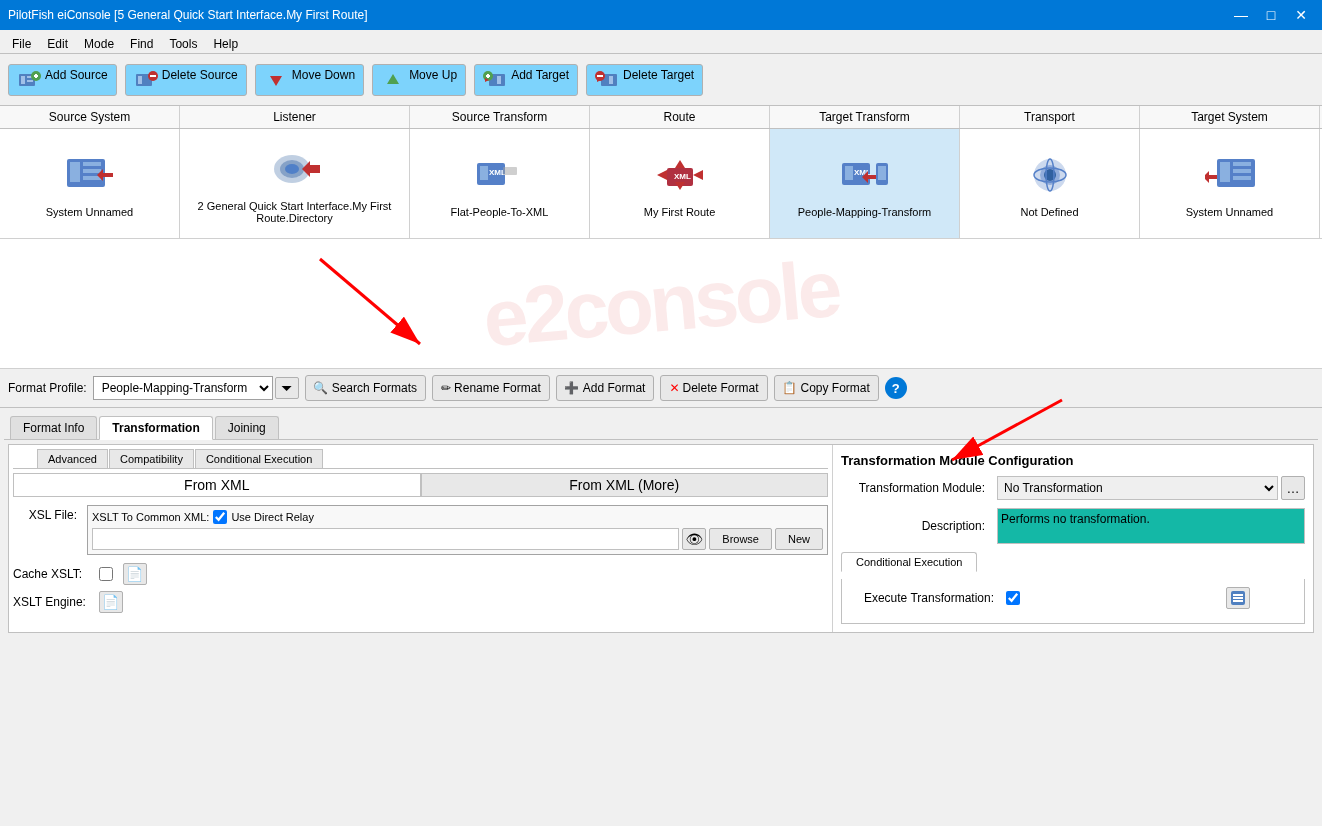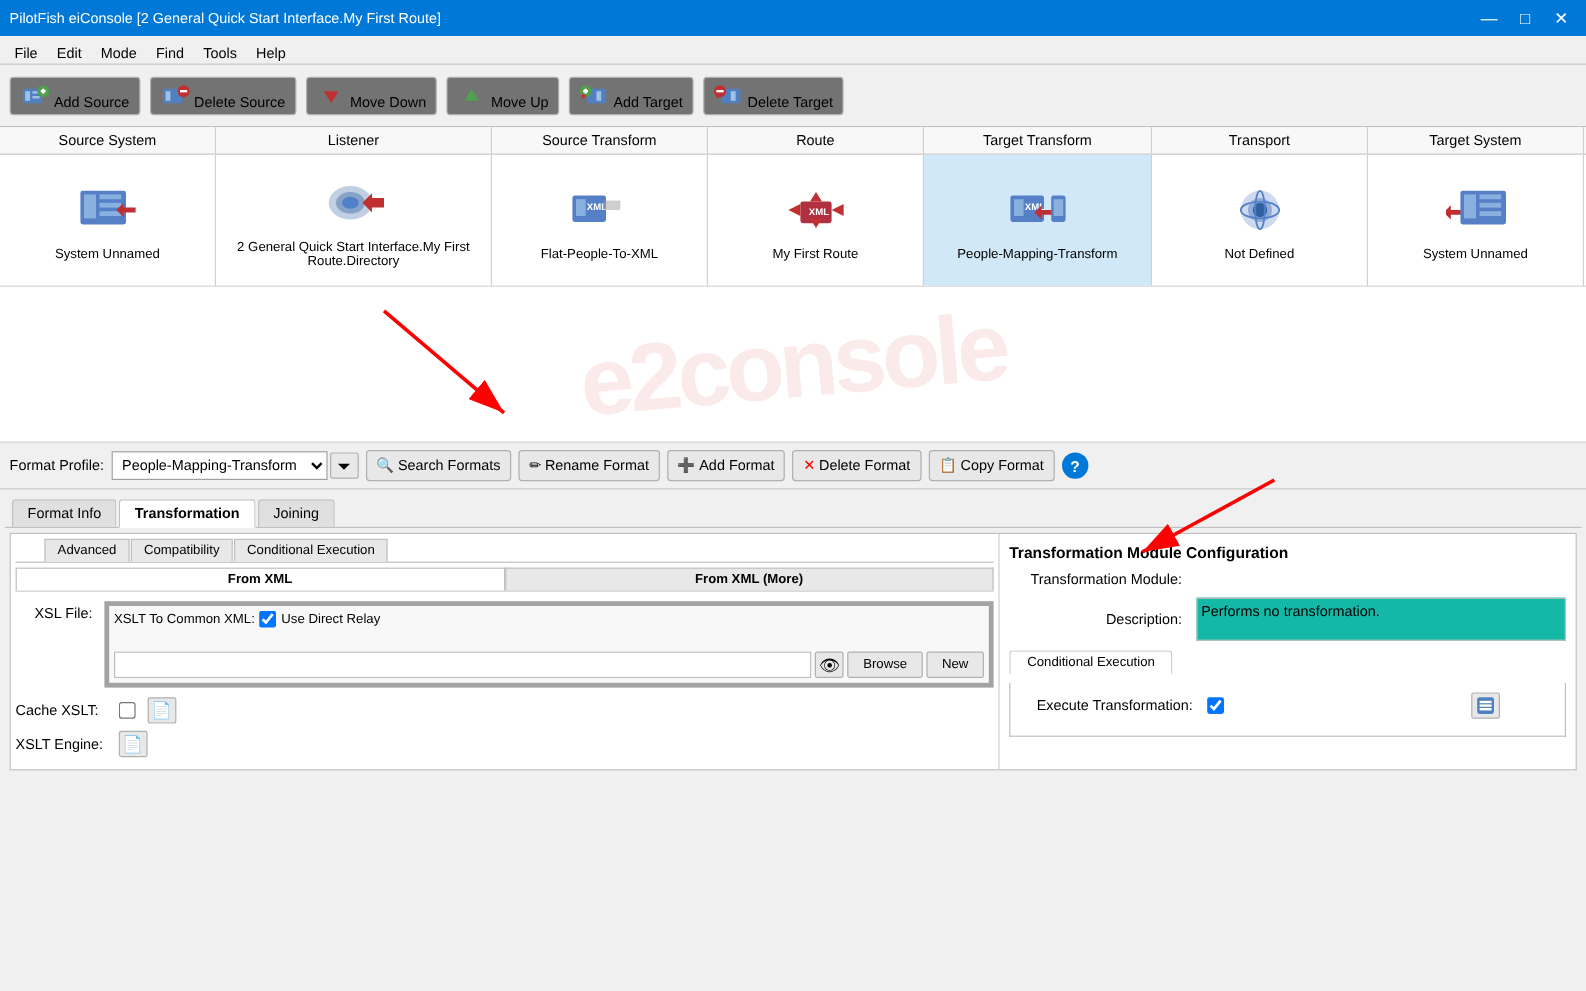--- a/index.html
+++ b/index.html
@@ -47,24 +47,24 @@
       background: #f0f0f0;
       border-bottom: 1px solid #c0c0c0;
       display: flex;
       align-items: center;
       padding: 4px 8px;
       gap: 8px;
       height: 52px;
     }
     .toolbar-btn {
       display: flex;
-      align-items: flex-end;
+      align-items: flex-start;
       gap: 4px;
       padding: 3px 8px;
-      background: #737373;
+      background: #7dd3fc;
       border: 1px solid #b0b0b0;
       border-radius: 3px;
       cursor: pointer;
       font-size: 12px;
       white-space: nowrap;
     }
     .toolbar-icon {
       width: 24px; height: 24px;
       display: flex; align-items: center; justify-content: center;
       font-size: 18px;
@@ -248,49 +248,48 @@
       gap: 0;
       border-bottom: 1px solid #c0c0c0;
       margin-bottom: 8px;
     }
     .row-tab {
       padding: 3px 12px;
       background: #e8e8e8;
       border: 1px solid #c0c0c0;
       border-bottom: none;
       cursor: pointer;
-      font-size: 11px;
+      font-size: 14px;
       flex: 1;
       text-align: center;
-      font-weight: bold;
     }
     .row-tab.active { background: white; }
 
     .form-row {
       display: flex;
       align-items: flex-start;
       margin-bottom: 8px;
       gap: 4px;
     }
     .form-row-label {
       min-width: 70px;
       font-size: 12px;
       padding-top: 3px;
       text-align: right;
       padding-right: 6px;
     }
     .form-row-content { flex: 1; display: flex; flex-direction: column; gap: 3px; }
 
     .xsl-file-box {
-      border: 4px solid #a3a3a3;
+      border: 1px solid #a3a3a3;
       background: #f8f8f8;
       padding: 4px;
       display: flex;
       flex-direction: column;
-      gap: 20px;
+      gap: 4px;
     }
     .xsl-option-row { display: flex; align-items: center; gap: 4px; font-size: 11px; }
     .xsl-input-row { display: flex; align-items: center; gap: 3px; }
     .xsl-input {
       flex: 1;
       height: 22px;
       border: 1px solid #c0c0c0;
       padding: 2px 4px;
       font-size: 11px;
     }
@@ -397,21 +396,21 @@
       display: flex; align-items: center; gap: 6px; margin-bottom: 6px;
     }
     .exec-label { min-width: 150px; font-size: 12px; text-align: right; padding-right: 6px; }
 
     .checkbox-input { width: 14px; height: 14px; cursor: pointer; }
   </style>
 </head>
 <body>
 
 <div class="title-bar">
-  <span>PilotFish eiConsole [2 General Quick Start Interface.My First Route]</span>
+  <span>PilotFish eiConsole [5 General Quick Start Interface.My First Route]</span>
   <div class="title-bar-controls">
     <button class="title-bar-btn">―</button>
     <button class="title-bar-btn">□</button>
     <button class="title-bar-btn close">✕</button>
   </div>
 </div>
 
 <div class="menu-bar">
   <span class="menu-item">File</span>
   <span class="menu-item">Edit</span>
@@ -726,20 +725,26 @@
           <span class="form-inline-label">XSLT Engine:</span>
           <button class="icon-btn" title="Info">📄</button>
         </div>
       </div>
 
       <div class="right-sub-panel">
         <div class="section-title">Transformation Module Configuration</div>
 
         <div class="config-row">
           <span class="config-label">Transformation Module:</span>
+          <div class="config-value">
+            <select class="module-select">
+              <option value="No Transformation">No Transformation</option>
+            </select>
+            <button class="ellipsis-btn">…</button>
+          </div>
         </div>
 
         <div class="config-row">
           <span class="config-label">Description:</span>
           <div class="config-value">
             <div class="desc-box">Performs no transformation.</div>
           </div>
         </div>
 
         <div class="cond-tab-bar">

